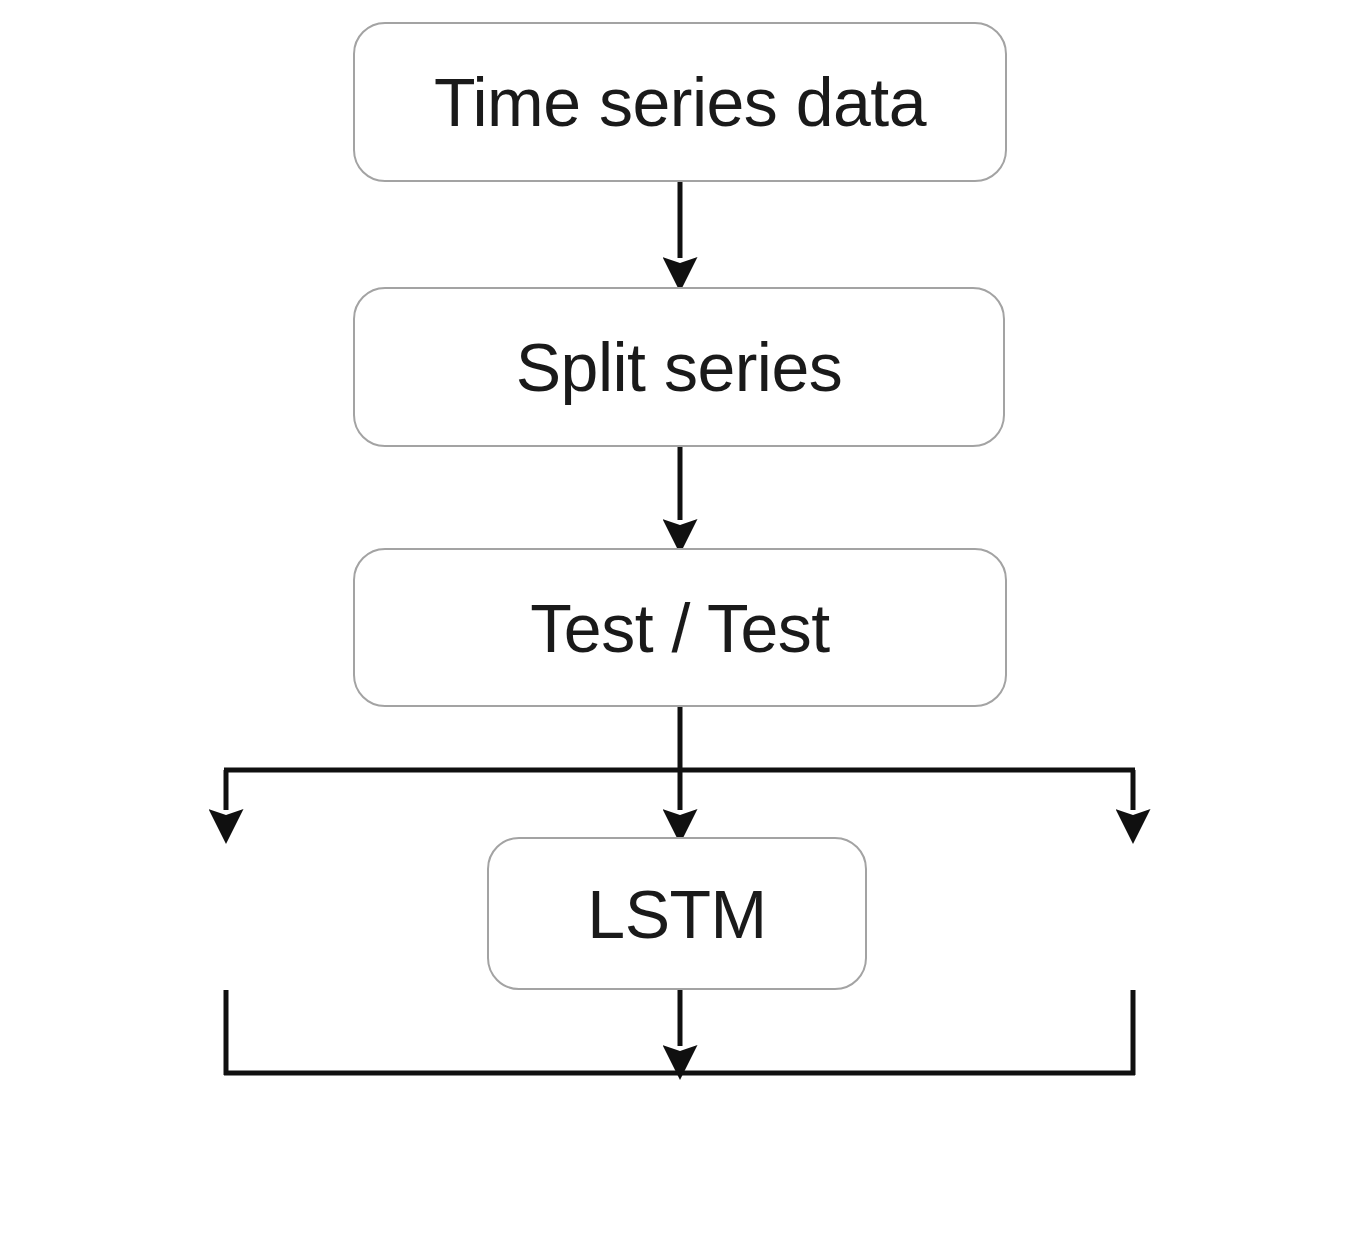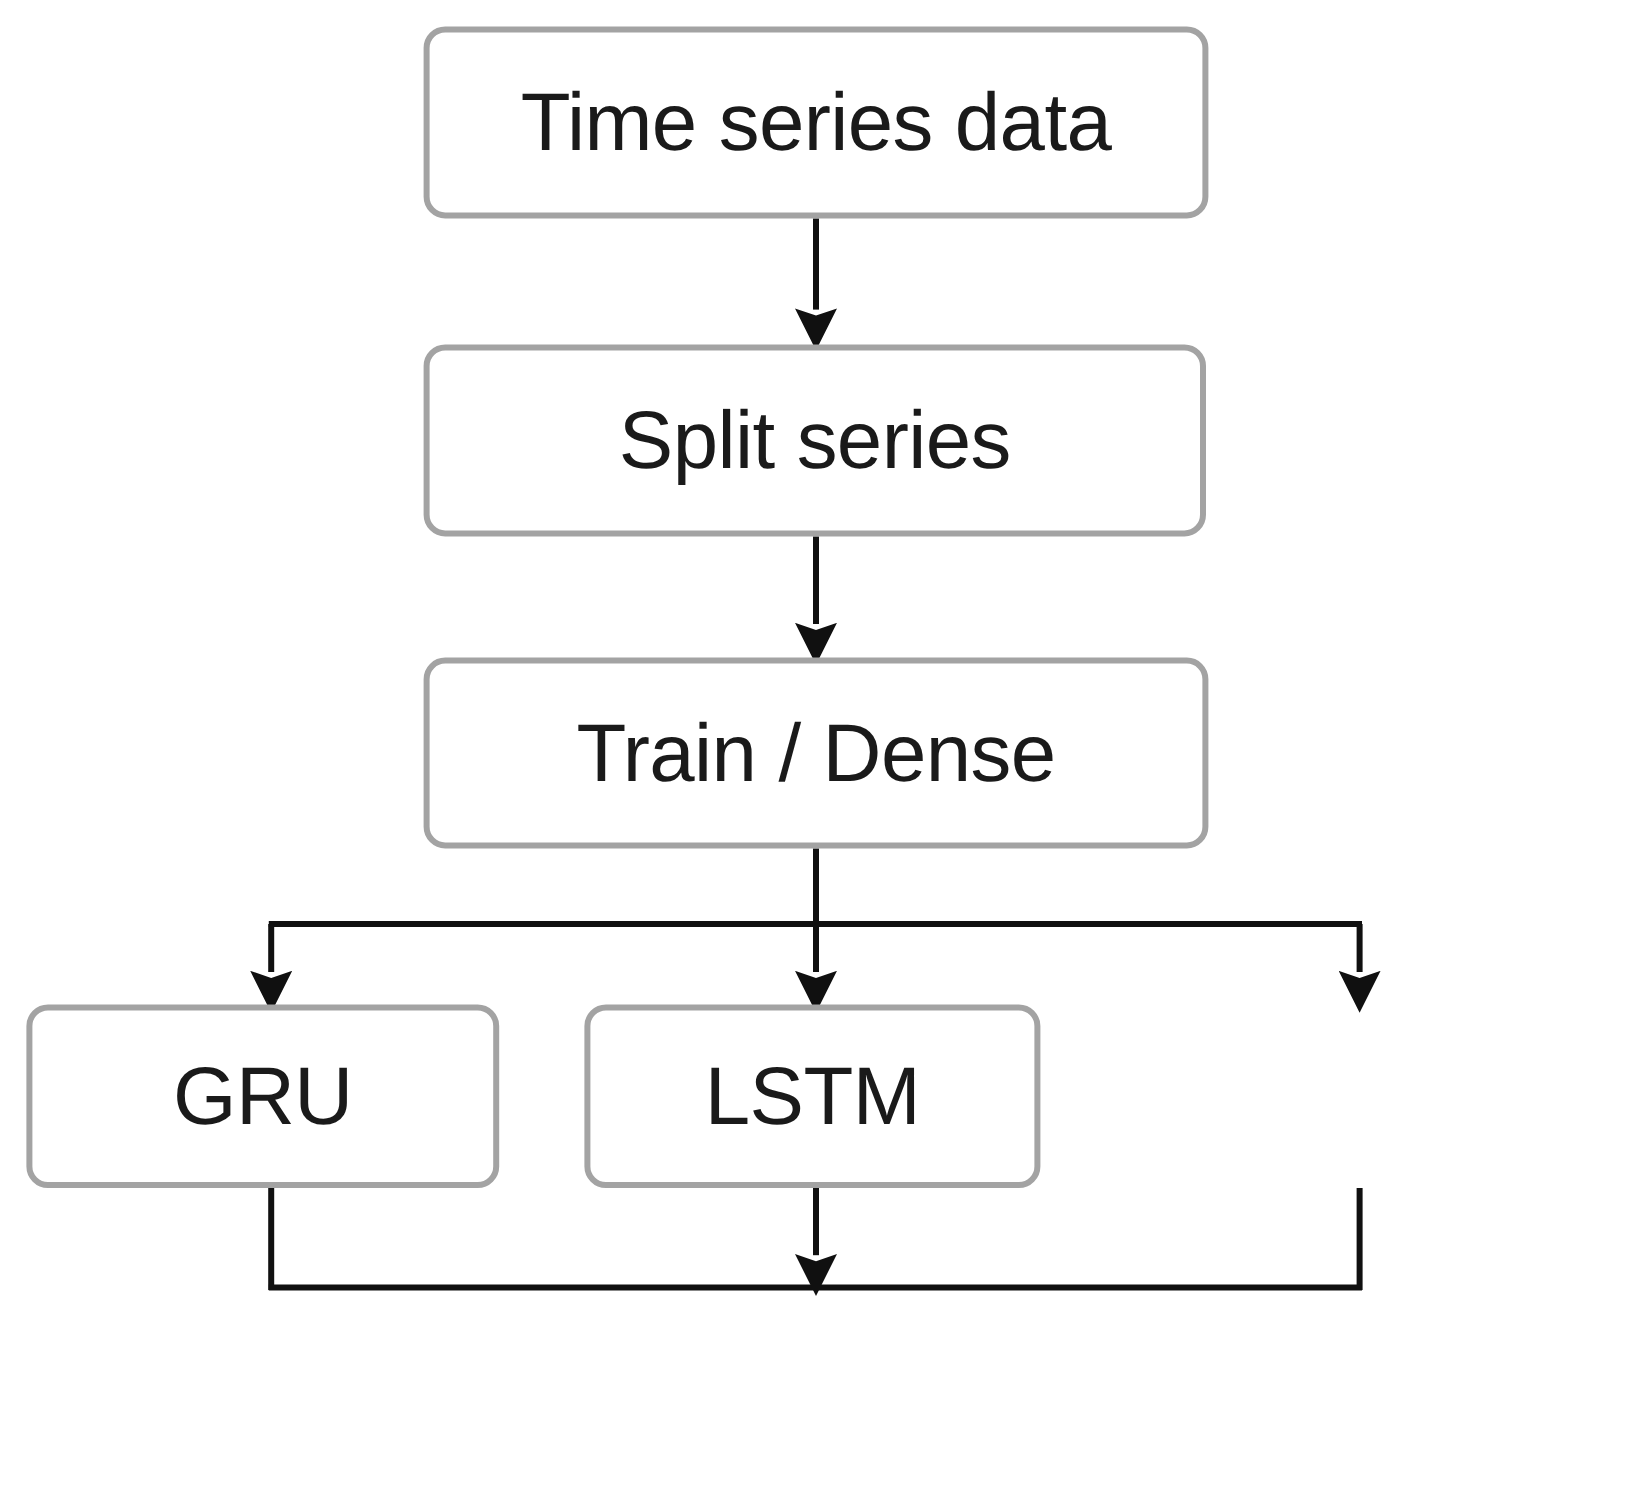--- a/index.html
+++ b/index.html
@@ -19,22 +19,22 @@
     position: absolute;
     left: 0;
     top: 0;
     width: 1356px;
     height: 1247px;
   }
   .node-box {
     position: absolute;
     box-sizing: border-box;
     background: #ffffff;
-    border: 5px solid #a3a3a3;
-    border-radius: 18px;
+    border: 2px solid #a3a3a3;
+    border-radius: 32px;
     display: flex;
     align-items: center;
     justify-content: center;
     z-index: 3;
   }
   .node-label {
     font-family: "Liberation Sans", "DejaVu Sans", sans-serif;
     font-size: 68px;
     line-height: 1;
     color: #1a1a1a;
@@ -87,26 +87,23 @@
 
   <div class="node-box" style="left:353px; top:22px; width:654px; height:160px;">
     <span class="node-label">Time series data</span>
   </div>
 
   <div class="node-box" style="left:353px; top:287px; width:652px; height:160px;">
     <span class="node-label">Split series</span>
   </div>
 
   <div class="node-box" style="left:353px; top:548px; width:654px; height:159px;">
-    <span class="node-label">Train / Dense</span>
+    <span class="node-label">Test / Test</span>
   </div>
 
-  <div class="node-box" style="left:22px; top:837px; width:394px; height:153px;">
-    <span class="node-label">GRU</span>
-  </div>
 
   <div class="node-box" style="left:487px; top:837px; width:380px; height:153px;">
     <span class="node-label">LSTM</span>
   </div>
 
 
 
 </div>
 
 </body></html>

